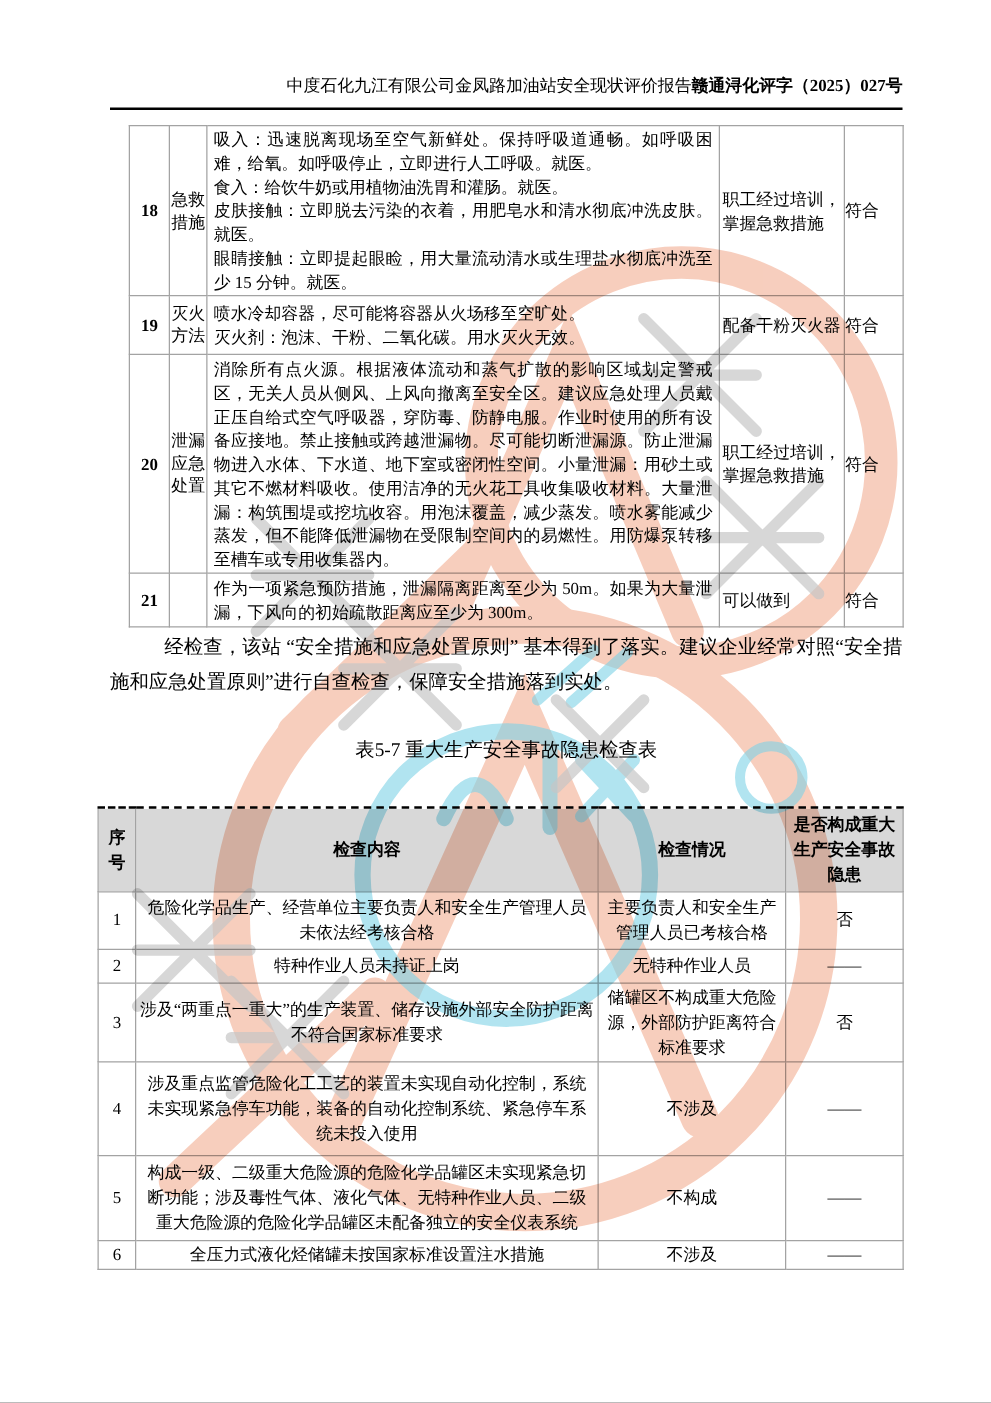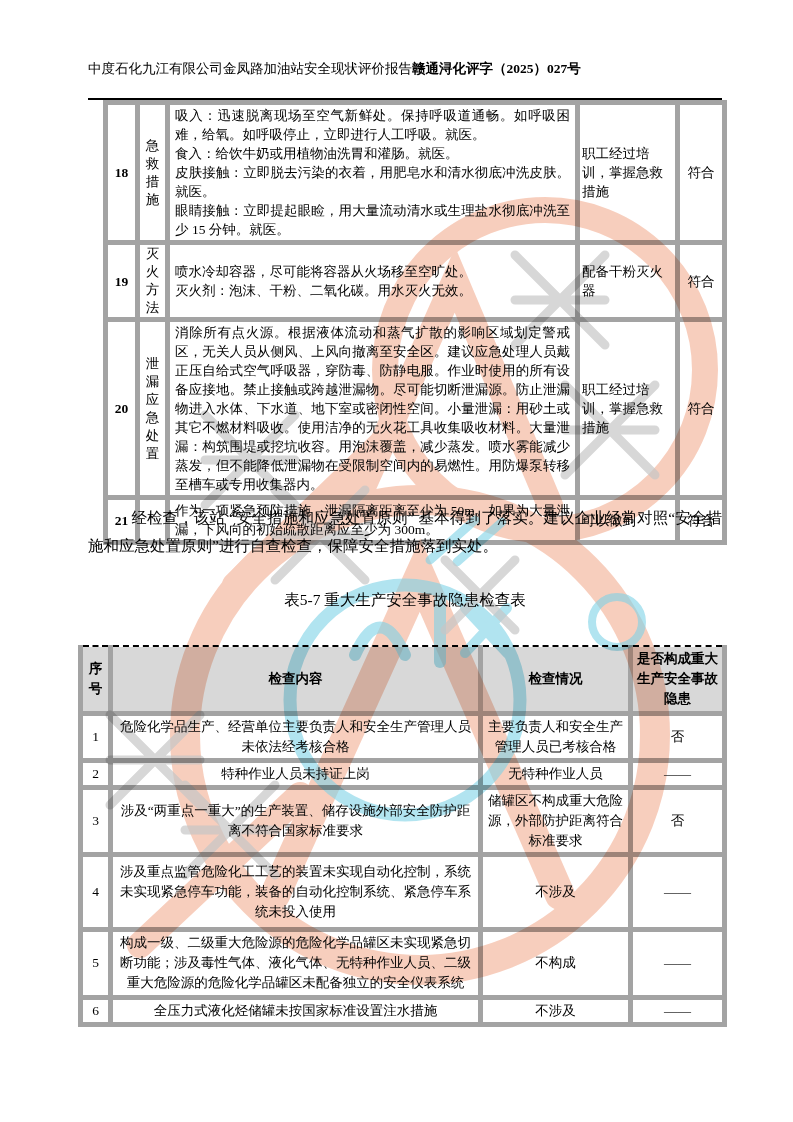--- a/index.html
+++ b/index.html
@@ -5,35 +5,35 @@
   html,body { margin:0; padding:0; background:#888; }
   .page {
     position:relative; width:793px; height:1122px; margin:0 auto;
     background:#ffffff; overflow:hidden;
     font-family:"Liberation Serif","DejaVu Serif",serif;
     color:#000;
   }
   
   .doc-header {
     position:absolute; left:88px; top:60px; width:634px;
-    display:flex; justify-content:flex-start; align-items:flex-end;
-    font-size:13.5px; padding-bottom:20px; border-bottom:2px solid #000;
+    display:flex; justify-content:flex-end; align-items:flex-end;
+    font-size:13.5px; padding-bottom:8px; border-bottom:2px solid #000;
   }
   .doc-header .right { font-weight:bold; }
   
   table { border-collapse:collapse; table-layout:fixed; }
-  td, th { border:5px solid #a3a3a3; vertical-align:middle; overflow:hidden; }
+  td, th { border:1px solid #a3a3a3; vertical-align:middle; overflow:hidden; }
   
   .t1 { position:absolute; left:103px; top:100px; width:619px; font-size:13.5px; line-height:19px; }
   .t1 { border:1.5px solid #000; }
   .t1 td.seq  { text-align:center; font-weight:bold; padding:0; }
   .t1 td.cat  { text-align:center; padding:0 1px; line-height:18px; }
   .t1 td.cont { text-align:justify; padding:1px 5px; }
   .t1 td.chk  { padding:1px 2px; }
-  .t1 td.ver  { text-align:center; padding:0; }
+  .t1 td.ver  { padding:0; }
   .t1 tr.r18 { height:115px; }
   .t1 tr.r19 { height:47px;font-family:Liberation Serif, serif; }
   .t1 tr.r20 { height:175px; }
   .t1 tr.r21 { height:43px; }
   .pre { white-space:pre-line; }
   
   .para {
     position:absolute; left:88px; top:488px; width:634px;
     font-size:15.5px; line-height:28px; text-align:justify; text-indent:2.8em;
   }

